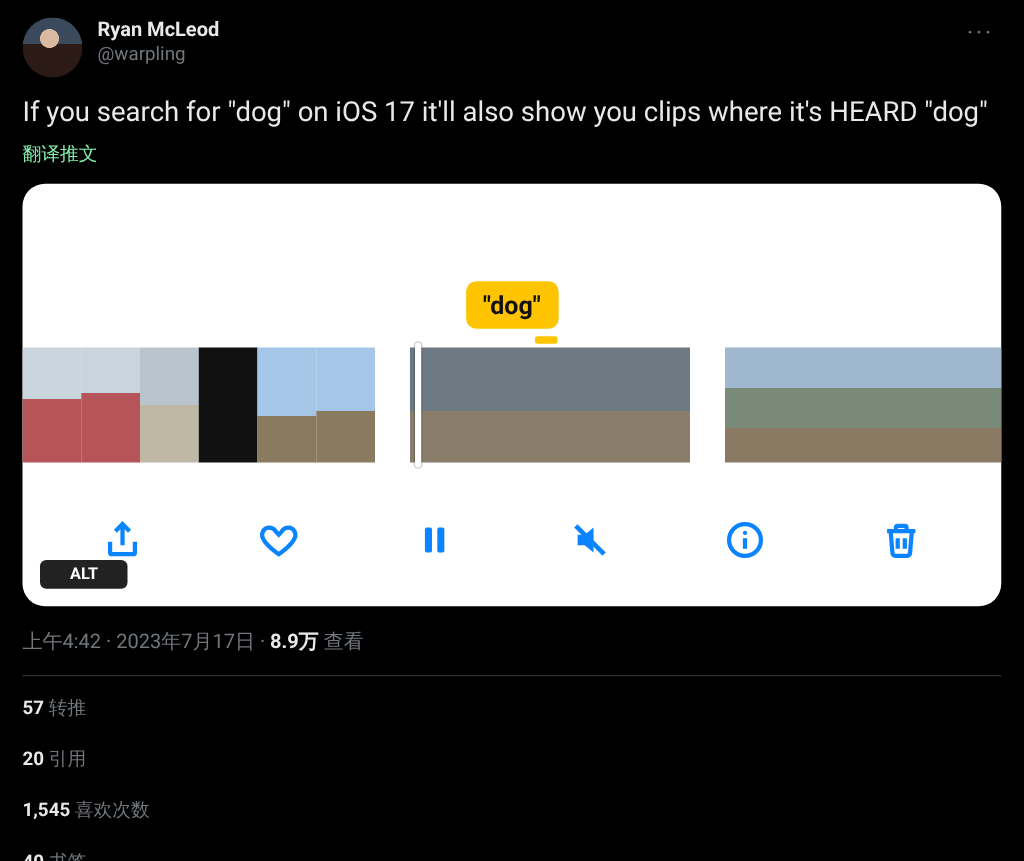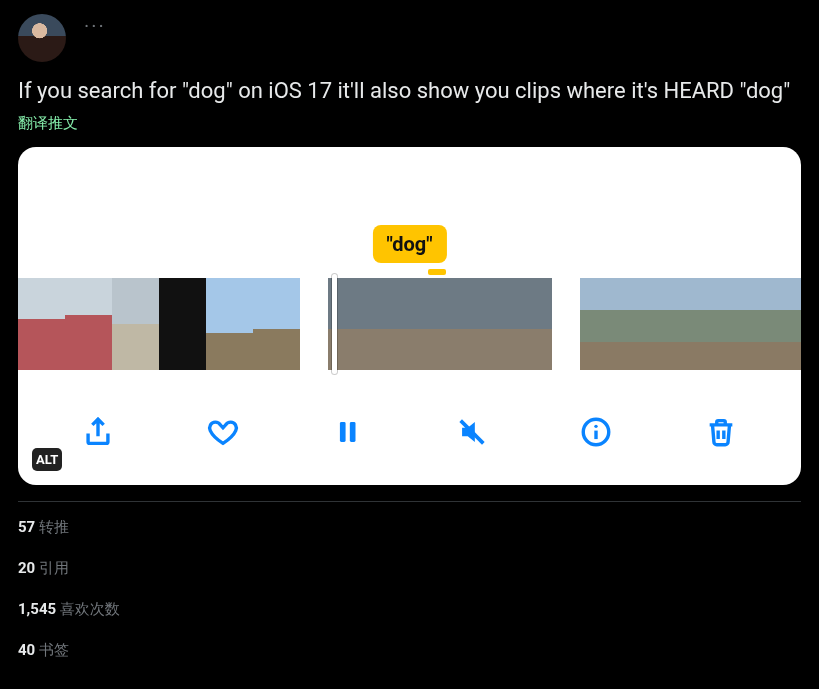--- a/index.html
+++ b/index.html
@@ -96,21 +96,21 @@
     display: flex;
     align-items: center;
     justify-content: space-around;
     padding: 0 18px 6px;
   }
   .tb-btn { color:#0a84ff; display:flex; align-items:center; justify-content:center; width:44px; height:44px; }
   .tb-btn svg { width: 34px; height: 34px; stroke:#0a84ff; fill:none; stroke-width:2.4; }
   .alt-badge {
     position:absolute; left:14px; bottom:14px;
     background:#222; color:#fff; font-weight:700;
-    font-size:13px; padding:4px 4px; border-radius:5px;
+    font-size:13px; padding:4px 24px; border-radius:5px;
   }
   .meta-line {
     margin-top: 18px;
     color: #71767b;
     font-size: 16px;
   }
   .meta-line .views-count { color:#e7e9ea; font-weight:700; }
   .divider {
     border-top: 1px solid #2f3336;
     margin: 16px 0 0;
@@ -125,20 +125,24 @@
   }
   .stats .num { color:#e7e9ea; font-weight:700; }
 </style>
 </head>
 <body>
 
 <div class="tweet">
 
   <div class="header">
     <div class="avatar"></div>
+    <div class="names">
+      <div class="display-name">Ryan McLeod</div>
+      <div class="handle">@warpling</div>
+    </div>
     <div class="more">···</div>
   </div>
 
   <div class="body-text">If you search for "dog" on iOS 17 it'll also show you clips where it's HEARD "dog"</div>
   <a class="translate-link">翻译推文</a>
 
   <div class="media-card">
     <div class="dog-label">"dog"</div>
     <div class="tick"></div>
 
@@ -201,20 +205,23 @@
       <div class="tb-btn">
         <svg viewBox="0 0 24 24">
             <path d="M4 7h16M9 7V5a1 1 0 011-1h4a1 1 0 011 1v2M6 7l1 12a2 2 0 002 2h6a2 2 0 002-2l1-12M10 11v6M14 11v6"></path>
           </svg>
       </div>
     </div>
 
     <div class="alt-badge">ALT</div>
   </div>
 
+  <div class="meta-line">
+    <span>上午4:42</span><span> · </span><span>2023年7月17日</span><span> · </span><span class="views-count">8.9万</span><span> 查看</span>
+  </div>
 
   <div class="divider"></div>
 
   <div class="stats">
     <div><span class="num">57</span><span> 转推</span></div>
     <div><span class="num">20</span><span> 引用</span></div>
     <div><span class="num">1,545</span><span> 喜欢次数</span></div>
     <div><span class="num">40</span><span> 书签</span></div>
   </div>
 

